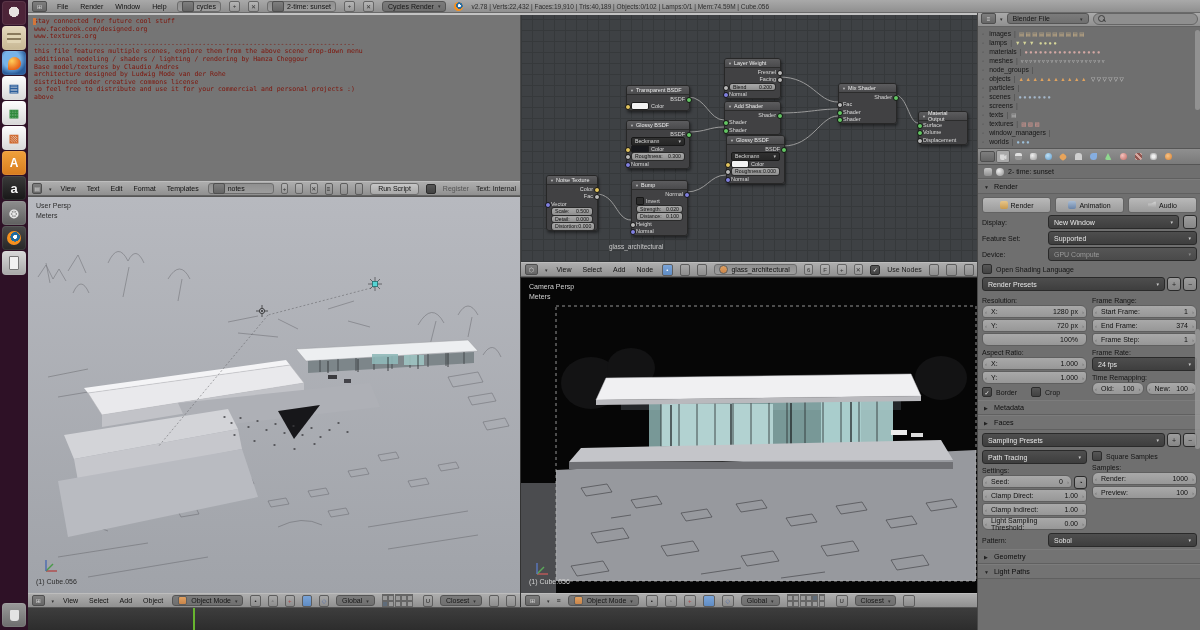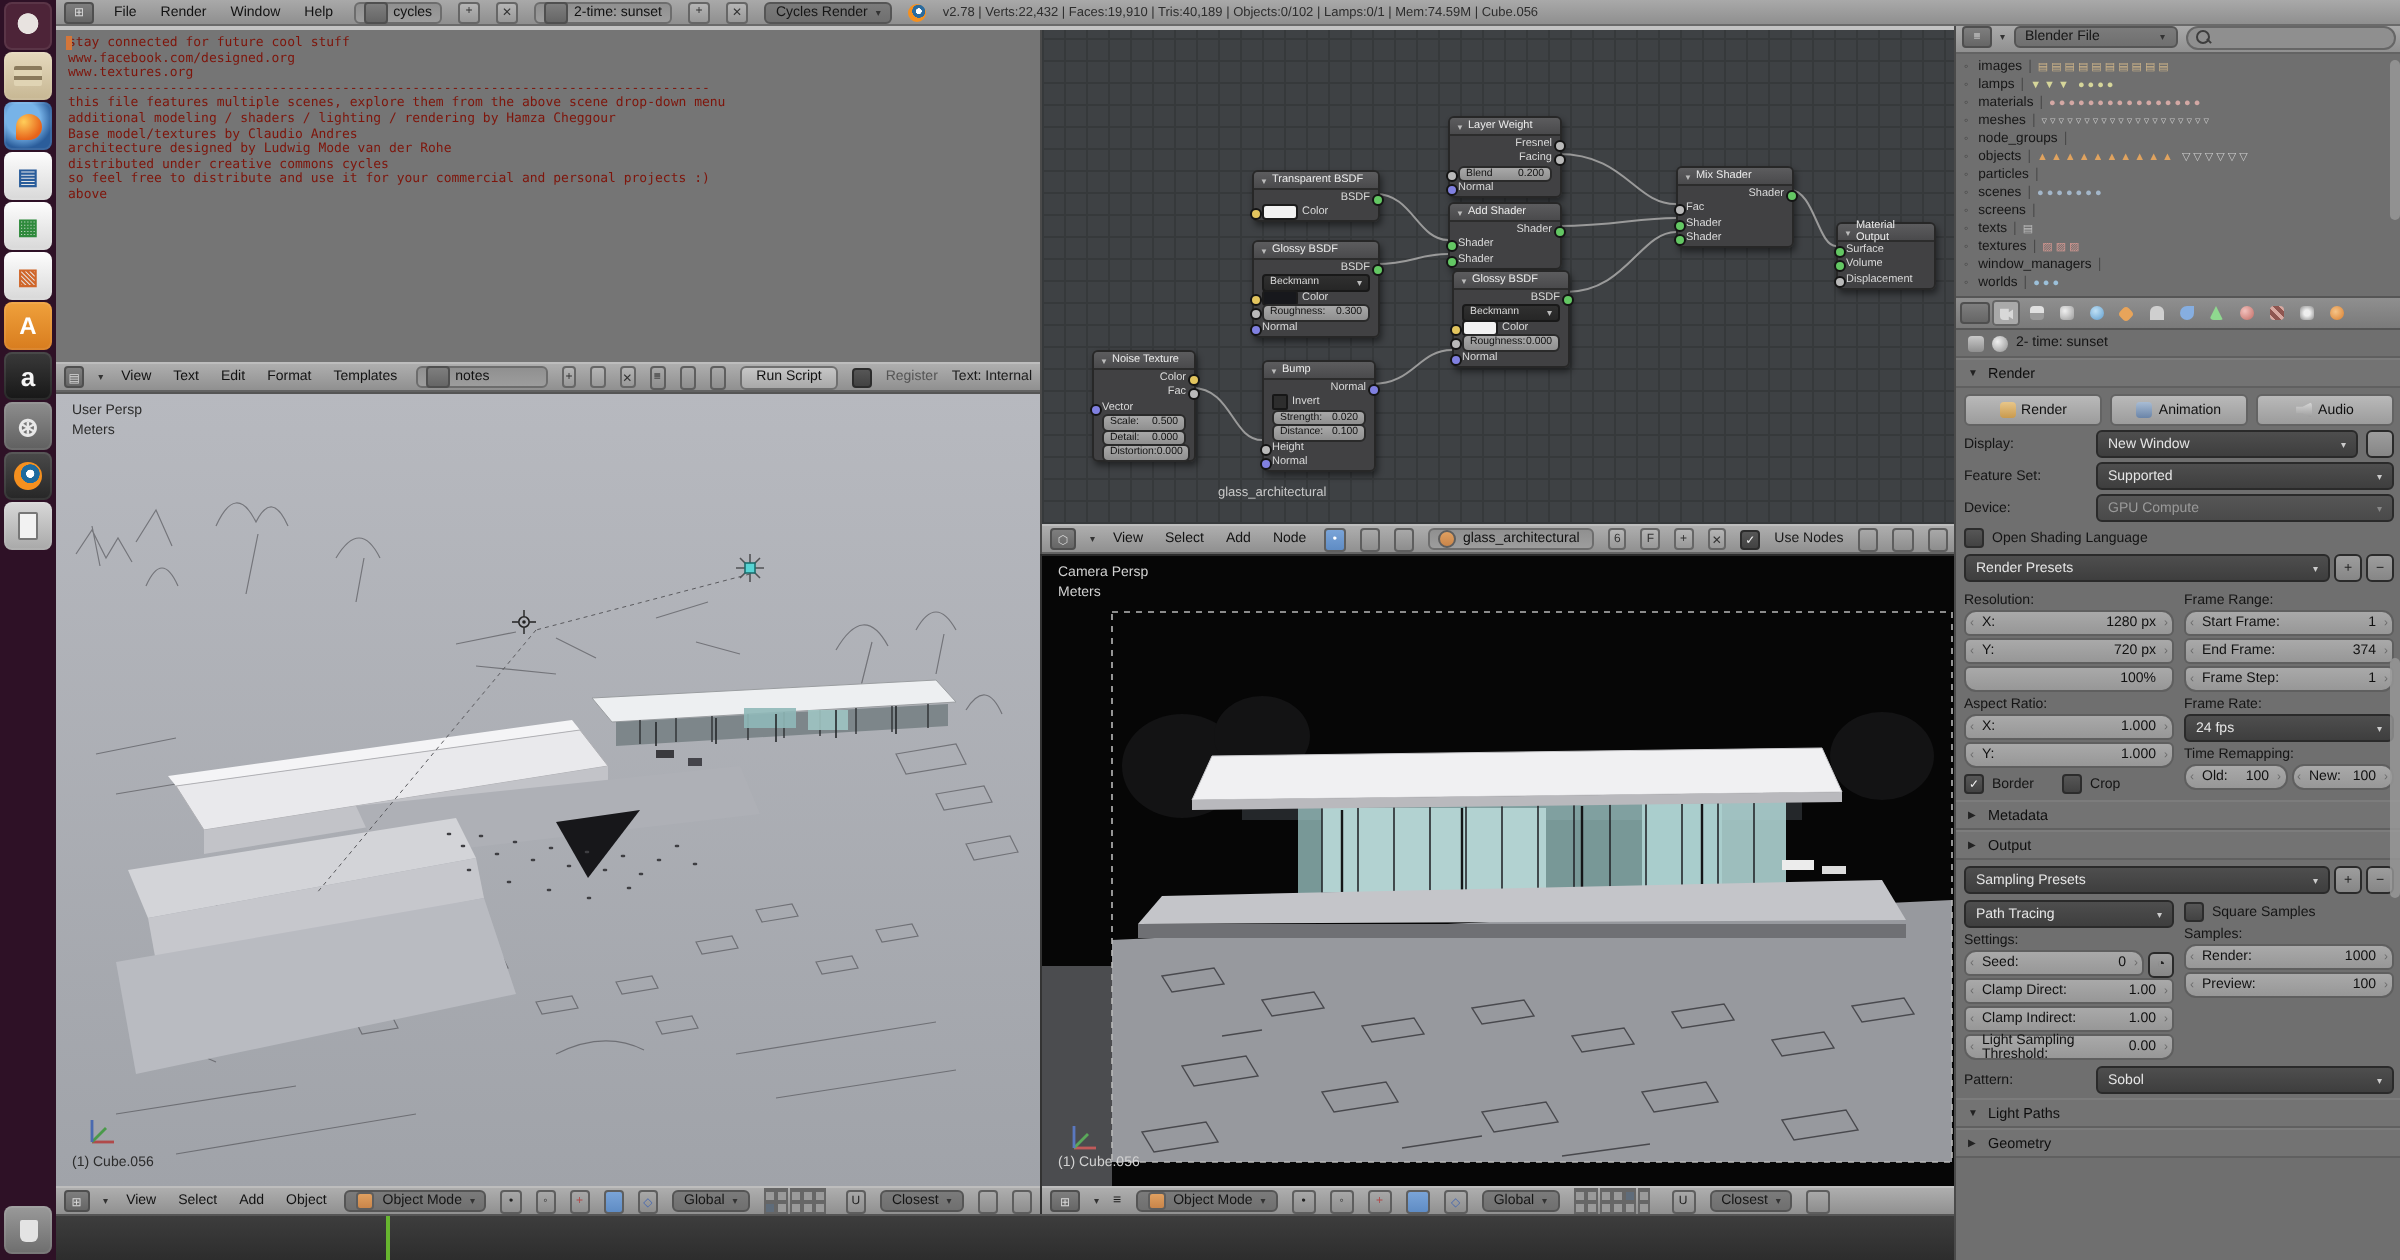--- a/index.html
+++ b/index.html
@@ -240,21 +240,21 @@
     <div class="tline"></div>
     <div class="tline">www.facebook.com/designed.org</div>
     <div class="tline">www.textures.org</div>
     <div class="tline">----------------------------------------------------------------------------------</div>
     <div class="tline">this file features multiple scenes, explore them from the above scene drop-down menu</div>
     <div class="tline"></div>
     <div class="tline">additional modeling / shaders / lighting / rendering by Hamza Cheggour</div>
     <div class="tline">Base model/textures by Claudio Andres</div>
     <div class="tline">architecture designed by Ludwig Mode van der Rohe</div>
     <div class="tline"></div>
-    <div class="tline">distributed under creative commons cycles</div>
+    <div class="tline">distributed under creative commons license</div>
     <div class="tline">so feel free to distribute and use it for your commercial and personal projects :)</div>
     <div class="tline">above</div>
   </div>
   <div class="hdr vphdr">
     <span class="ed-icon">▤</span>
     <span class="chev">▾</span>
     <span class="menu-item">View</span>
     <span class="menu-item">Text</span>
     <span class="menu-item">Edit</span>
     <span class="menu-item">Format</span>
@@ -1041,21 +1041,21 @@
           </div>
         </div>
       </div>
 
       <div class="phdr">
           <span class="ptri">▶</span>
           <span>Metadata</span>
         </div>
       <div class="phdr">
           <span class="ptri">▶</span>
-          <span>Output</span>
+          <span>Faces</span>
         </div>
 
       <div class="presets">
         <span class="pdark">
             <span>Sampling Presets</span>
             <span class="chev" style="color:#ccc">▾</span>
           </span>
         <span class="sqbtn">+</span>
         <span class="sqbtn">−</span>
       </div>
@@ -1110,25 +1110,25 @@
       </div>
       <div class="prow">
           <span class="plab">Pattern:</span>
         <span class="pddl">
             <span>Sobol</span>
             <span class="chev" style="color:#ccc">▾</span>
           </span>
       </div>
 
       <div class="phdr">
+          <span class="ptri">▶</span>
+          <span>Geometry</span>
+        </div>
+
+      <div class="phdr">
           <span class="ptri">▼</span>
           <span>Light Paths</span>
-        </div>
-
-      <div class="phdr">
-          <span class="ptri">▶</span>
-          <span>Geometry</span>
         </div>
 
     </div>
     <div class="scrollbar"></div>
   </div>
 </div>
 
 </body></html>

